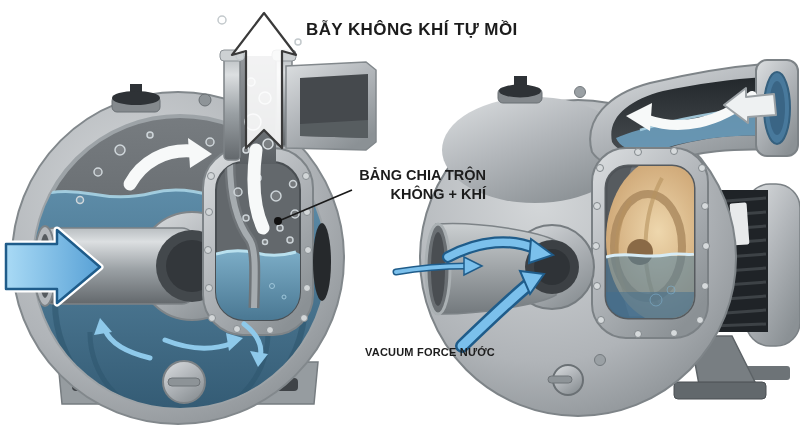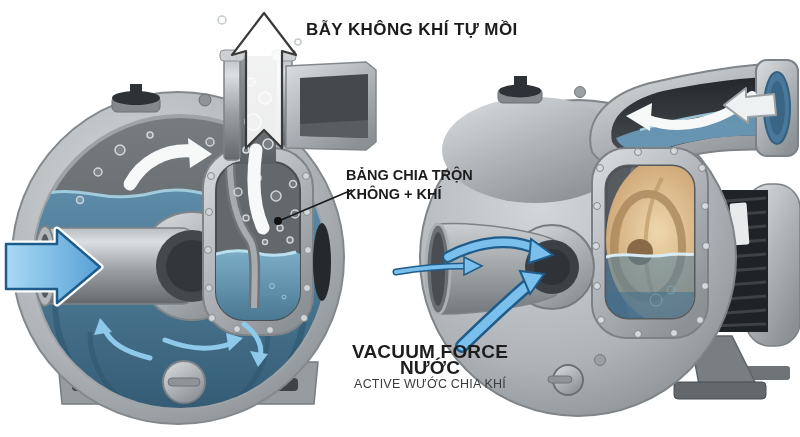--- a/index.html
+++ b/index.html
@@ -4,23 +4,23 @@
 <style>
   html,body{margin:0;padding:0;background:#fff;}
   #stage{
     position:relative;width:800px;height:437px;overflow:hidden;
     background:var(--background,#fff);
     font-family:"Liberation Sans",sans-serif;
   }
   #stage svg{position:absolute;left:0;top:0;}
   .label{position:absolute;color:var(--text_dark,#1c1c1c);z-index:5;}
   .label-air{left:306px;top:20px;font-size:17px;font-weight:bold;letter-spacing:.4px;white-space:nowrap;}
-  .label-mix{left:346px;top:166px;width:140px;text-align:left;font-size:14.5px;font-weight:bold;line-height:18.5px;}
+  .label-mix{left:346px;top:166px;width:140px;text-align:right;font-size:14.5px;font-weight:bold;line-height:18.5px;}
   .label-vac{left:338px;top:344px;width:184px;text-align:center;line-height:16px;}
-  .label-vac .l1{font-size:19px;font-weight:bold;letter-spacing:.2px;}
+  .label-vac .l1{font-size:11px;font-weight:bold;letter-spacing:.2px;}
   .label-vac .l2,.label-vac .l3{font-size:12.5px;font-weight:normal;color:var(--text_gray,#3c3c3c);letter-spacing:.2px;}
 </style>
 </head>
 <body>
 
 <div id="stage">
 
 <svg width="800" height="437" viewBox="0 0 800 437">
   <defs>
     <linearGradient id="gBody" x1="0" y1="0" x2="0.7" y2="1">
@@ -343,16 +343,15 @@
 
 <div class="label label-air">BẪY KHÔNG KHÍ TỰ MỒI</div>
 
 <div class="label label-mix">
   <div>BẢNG CHIA TRỘN</div>
   <div>KHÔNG + KHÍ</div>
 </div>
 
 <div class="label label-vac">
   <div class="l1">VACUUM FORCE NƯỚC</div>
-  <div class="l2">ACTIVE WƯỚC CHIA KHÍ</div>
 </div>
 
 </div>
 
 </body></html>

